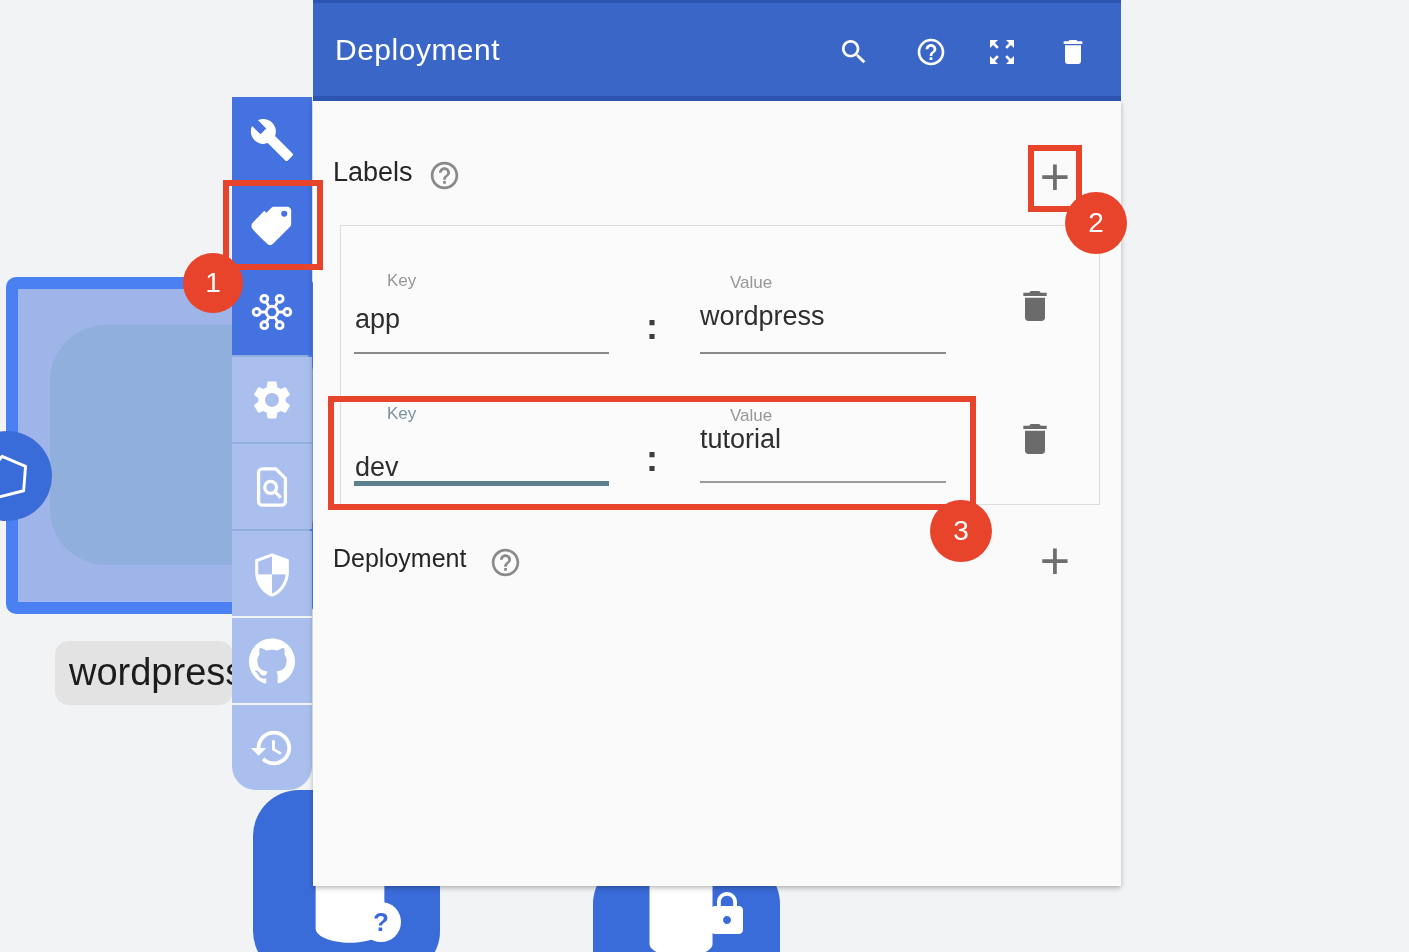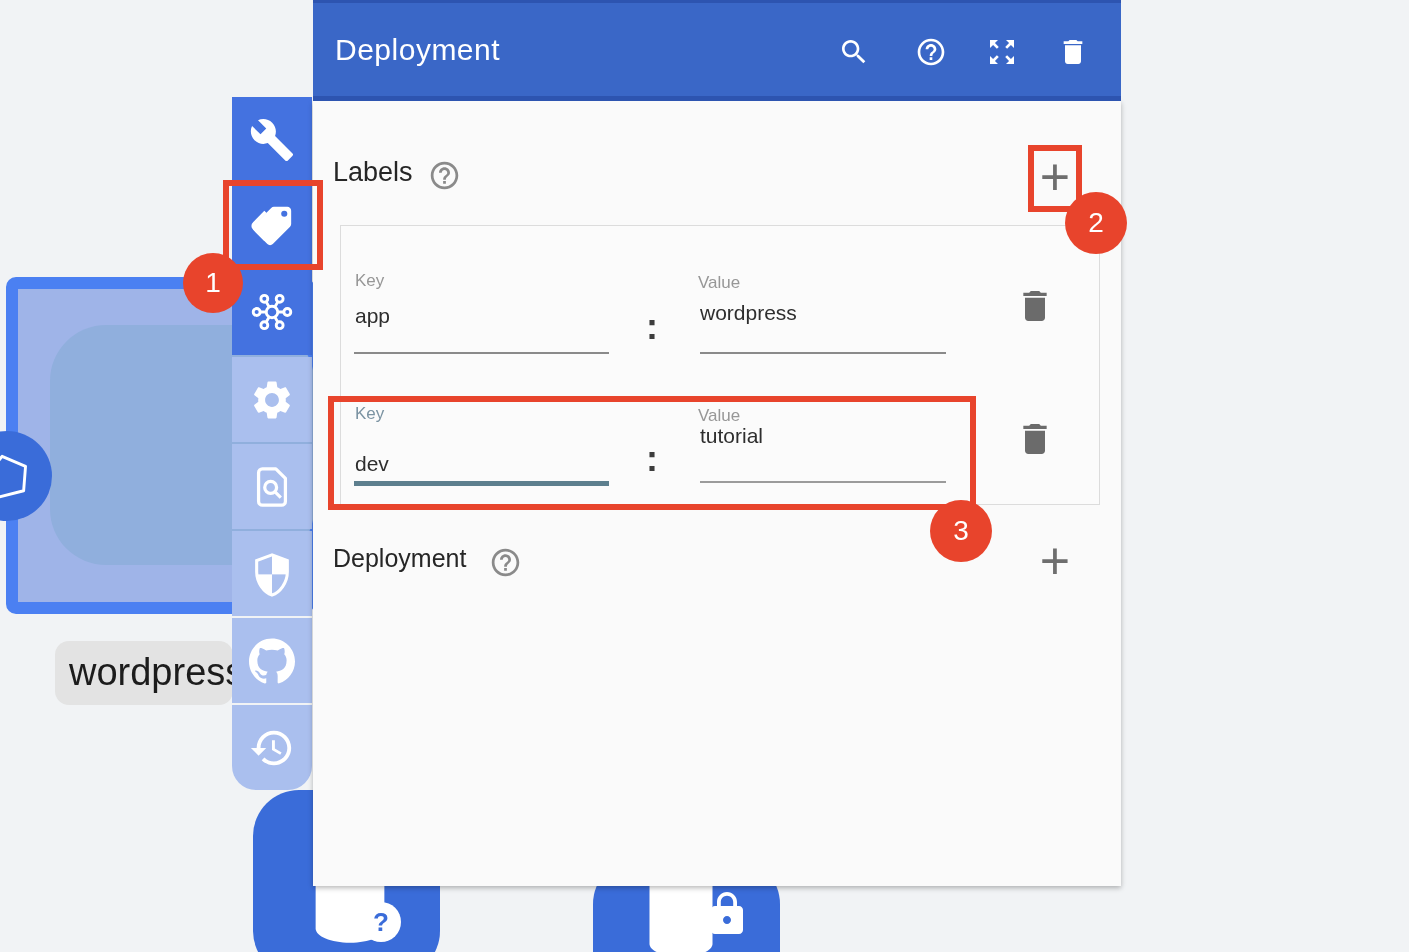--- a/index.html
+++ b/index.html
@@ -51,23 +51,23 @@
   .help-ring{position:absolute;width:33px;height:33px;cursor:pointer;}
   .help-ring svg{width:33px;height:33px;fill:#8a8a8a;}
   #help1{left:115px;top:58px;}
   #help2{left:176px;top:445px;}
   .plus-btn{position:absolute;width:44px;height:52px;font-size:52px;font-weight:300;color:#6e6e6e;
         text-align:center;line-height:48px;cursor:pointer;}
   #plus-top{left:720px;top:52px;}
   #plus-bottom{left:720px;top:436px;}
 
   .card{position:absolute;left:27px;top:124px;width:760px;height:280px;border:1px solid #dcdcdc;background:#fbfbfb;}
-  .f-label{position:absolute;font-size:17px;color:#979797;}
+  .f-label{position:absolute;font-size:17px;color:#979797;margin-left:32px;}
   .f-label.focus{color:#7b93a2;}
-  .f-value{position:absolute;font-size:21px;color:#2e2e2e;}
+  .f-value{position:absolute;font-size:27px;color:#2e2e2e;}
   .f-line{position:absolute;height:2px;background:#8a8a8a;}
   .f-line.focus{height:5px;background:#5d7f8e;}
   .colon{position:absolute;font-size:36px;color:#3d3d3d;font-weight:bold;}
   .row-trash{position:absolute;left:674px;width:40px;height:40px;cursor:pointer;}
   .row-trash svg{width:40px;height:40px;fill:#6b6b6b;}
 
   
   #k1l{left:14px;top:45px;} #k1v{left:14px;top:78px;}
   #k1line{left:13px;top:126px;width:255px;}
   #colon1{left:305px;top:80px;}

